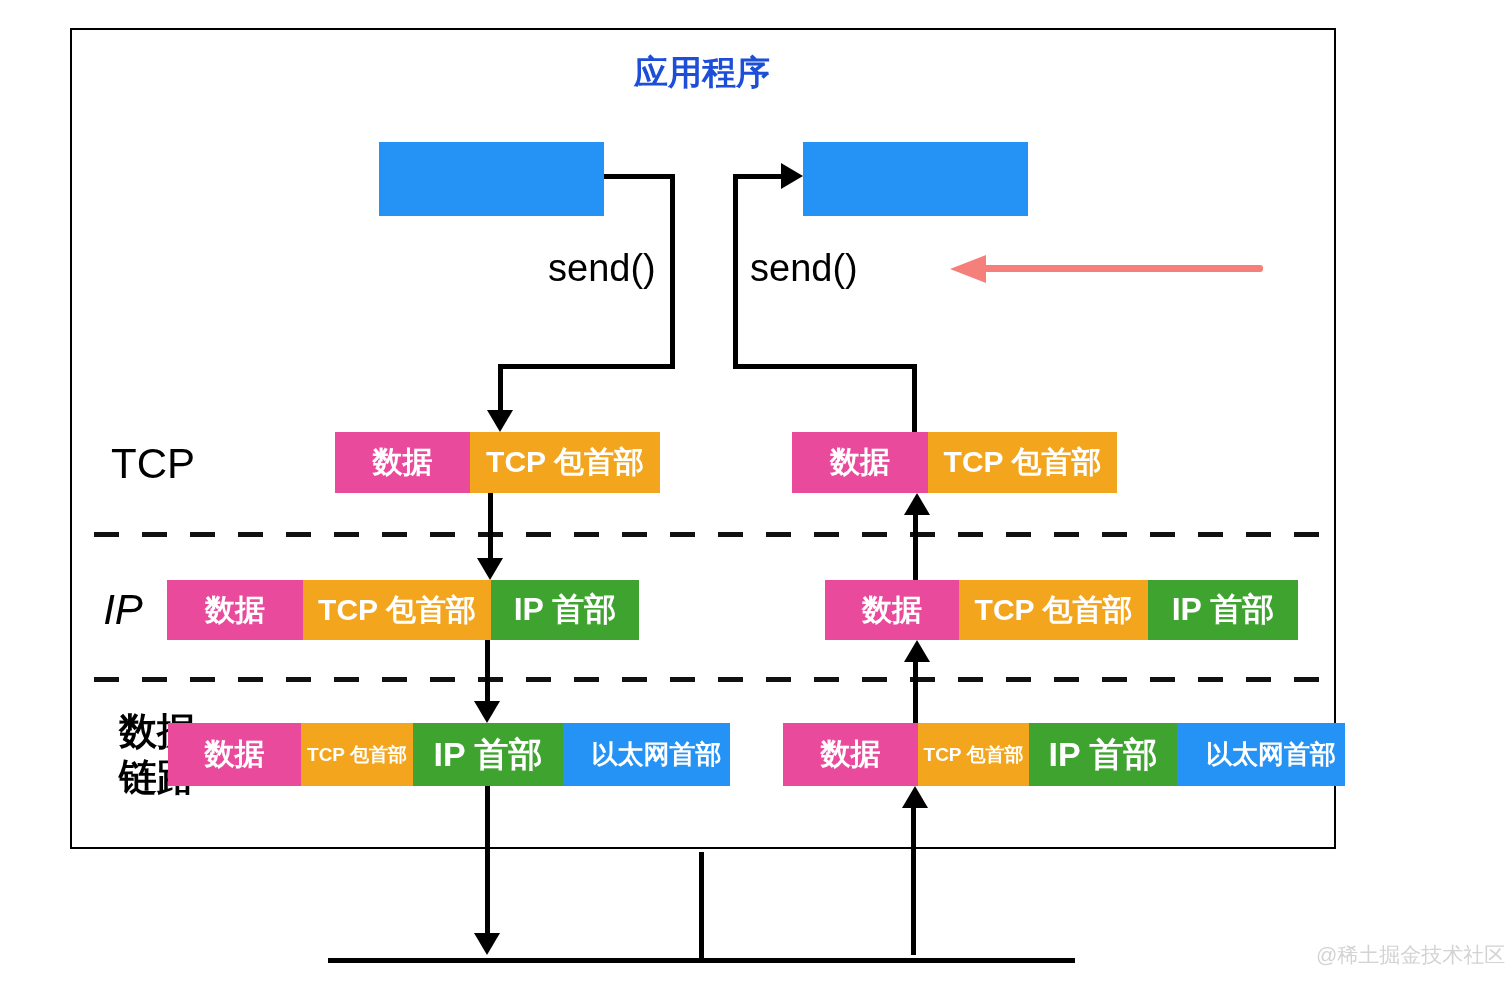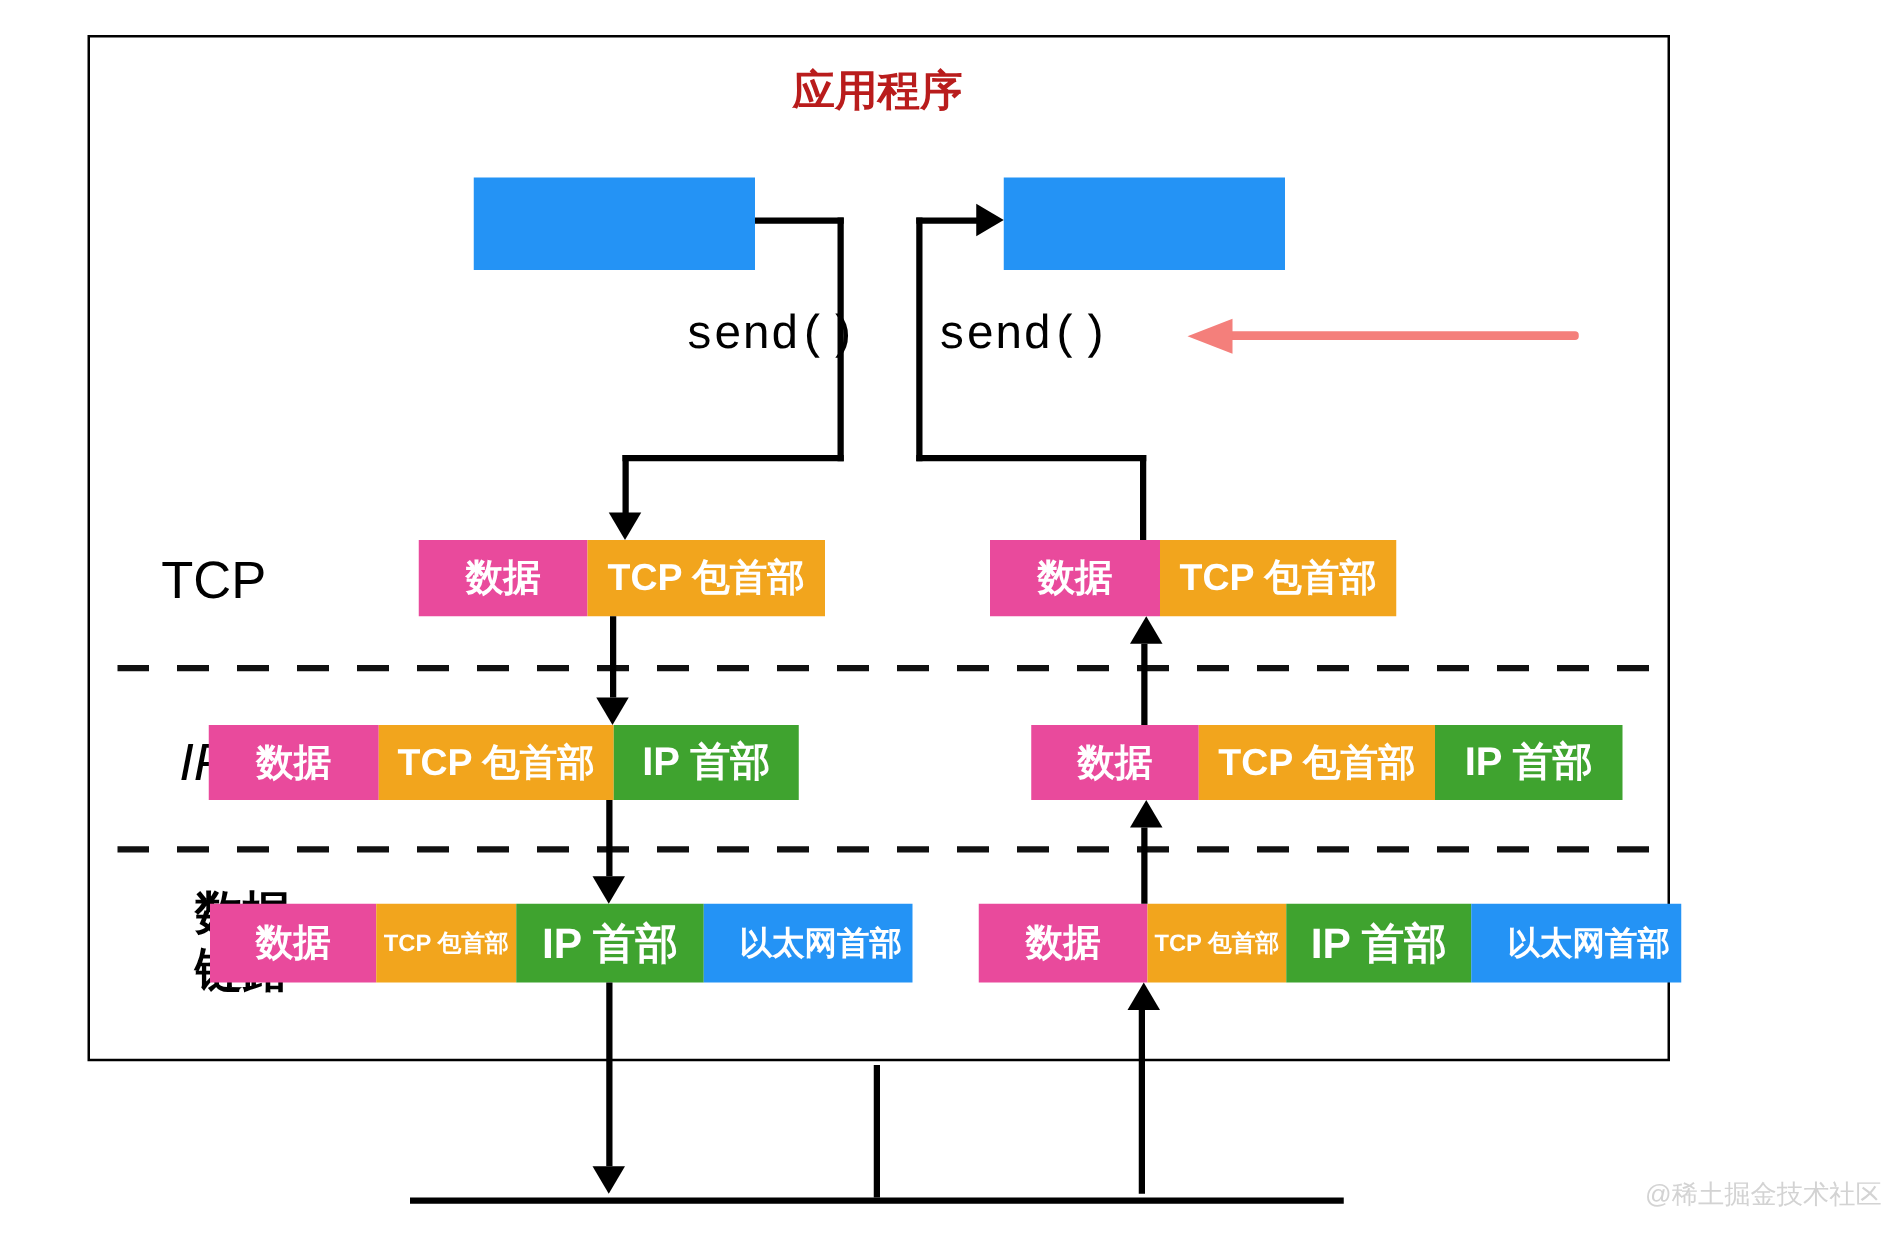--- a/index.html
+++ b/index.html
@@ -1,41 +1,41 @@
 <!DOCTYPE html>
 <html style="--c-data: #E94A9C; --c-tcp_header: #F2A51D; --c-ip_header: #3FA32F; --c-eth_header: #2493F5; --c-app_box: #2493F5; --c-socket_api: #F47F7B;"><head>
 <meta charset="utf-8">
 <style>
   html,body{margin:0;padding:0;background:#fff;}
   #stage{position:relative;width:1512px;height:994px;background:#fff;overflow:hidden;
          font-family:"Liberation Sans","DejaVu Sans",sans-serif;}
   
   .outer-box{position:absolute;left:70px;top:28px;width:1262px;height:817px;border:2px solid #000;background:#fff;}
-  .title{position:absolute;left:70px;top:50px;width:1264px;text-align:center;font-size:34px;font-weight:bold;color:#b91c1c;}
+  .title{position:absolute;left:70px;top:50px;width:1264px;text-align:center;font-size:34px;font-weight:bold;color:#1d4ed8;}
   
   .app-box{position:absolute;width:225px;height:74px;background:var(--c-app_box);}
   .app-box.left{left:379px;top:142px;}
   .app-box.right{left:803px;top:142px;}
   
   .hline,.vline{position:absolute;background:#000;}
   
   .ah{position:absolute;width:0;height:0;}
   .ah-down{border-left:13px solid transparent;border-right:13px solid transparent;border-top:22px solid #000;}
   .ah-up{border-left:13px solid transparent;border-right:13px solid transparent;border-bottom:22px solid #000;}
   .ah-right{border-top:13px solid transparent;border-bottom:13px solid transparent;border-left:22px solid #000;}
   .ah-left-salmon{border-top:14px solid transparent;border-bottom:14px solid transparent;border-right:36px solid var(--c-socket_api);}
   
-  .call-label{position:absolute;font-size:38px;color:#000;font-family:Liberation Mono, monospace;}
+  .call-label{position:absolute;font-size:38px;color:#000;}
   .send-label{left:548px;top:247px;}
   .recv-label{left:750px;top:247px;}
   
   .socket-arrow-line{position:absolute;left:983px;top:265px;width:280px;height:7px;background:var(--c-socket_api);border-radius:3px;}
   .socket-label{position:absolute;left:1281px;top:247px;font-size:40px;font-weight:bold;color:var(--c-socket_api);white-space:nowrap;}
   
-  .layer-label{position:absolute;color:#000;text-align:right;}
+  .layer-label{position:absolute;color:#000;text-align:center;}
   .layer-tcp{left:93px;top:440px;width:120px;font-size:42px;}
   .layer-ip{left:63px;top:586px;width:120px;font-size:42px;font-style:italic;}
   .layer-dl{left:82px;top:708px;width:150px;font-size:38px;font-weight:bold;line-height:46px;}
   
   .prow{position:absolute;display:flex;}
   .seg{display:flex;align-items:center;justify-content:center;color:#fff;font-weight:bold;white-space:nowrap;}
   .sg-data{background:var(--c-data);font-size:30px;}
   .sg-tcp{background:var(--c-tcp_header);font-size:30px;}
   .sg-tcp-sm{background:var(--c-tcp_header);font-size:19px;}
   .sg-ip{background:var(--c-ip_header);font-size:32px;}

